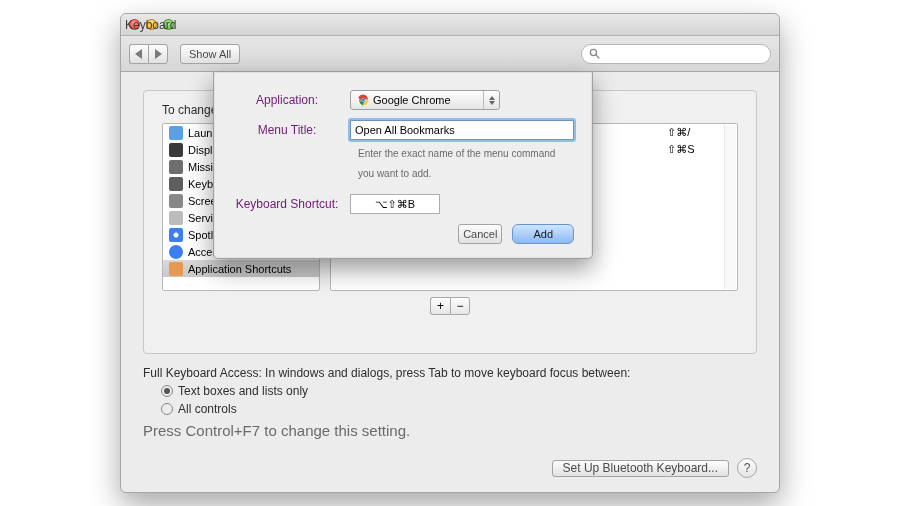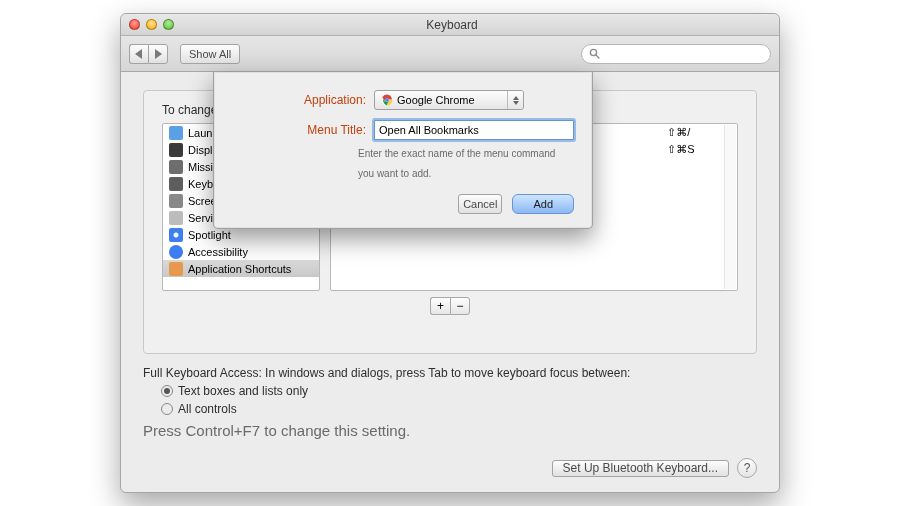--- a/index.html
+++ b/index.html
@@ -4,21 +4,21 @@
   <style>
     * { box-sizing: border-box; margin: 0; padding: 0; font-family: "Lucida Grande", "Helvetica Neue", Arial, sans-serif; }
     body { background: #fff; display: flex; align-items: center; justify-content: center; width: 900px; height: 506px; }
     .window { width: 660px; height: 480px; background: #ececec; border: 1px solid #a6a6a6; border-radius: 6px; box-shadow: 0 12px 30px rgba(0,0,0,0.35); position: relative; overflow: visible; }
     .titlebar { height: 22px; background: linear-gradient(#e8e8e8,#d4d4d4); border-bottom: 1px solid #b0b0b0; border-radius: 6px 6px 0 0; display: flex; align-items: center; position: relative; }
     .traffic { display: flex; gap: 6px; padding-left: 8px; }
     .dot { width: 11px; height: 11px; border-radius: 50%; border: 0.5px solid rgba(0,0,0,0.3); }
     .dot.red { background: radial-gradient(circle at 50% 35%, #ff9f96, #ff5f52 60%, #d13a2c); }
     .dot.yellow { background: radial-gradient(circle at 50% 35%, #ffe19a, #ffc12f 60%, #d9a020); }
     .dot.green { background: radial-gradient(circle at 50% 35%, #b6e89f, #76d354 60%, #4aa22b); }
-    .titlebar-title { position: absolute; left: 4px; right: 0; text-align: center; font-size: 12px; color: #3d3d3d; }
+    .titlebar-title { position: absolute; left: 4px; right: 0; text-align: left; font-size: 12px; color: #3d3d3d; }
     .toolbar { height: 36px; background: linear-gradient(#e6e6e6, #d6d6d6); border-bottom: 1px solid #a7a7a7; display: flex; align-items: center; padding: 0 8px; gap: 12px; }
     .btn-group { display: inline-flex; }
     .btn { height: 20px; background: linear-gradient(#fdfdfd,#e1e1e1); border: 1px solid #a3a3a3; border-radius: 3px; font-size: 11px; padding: 0 8px; display: inline-flex; align-items: center; justify-content: center; color: #4a4a4a; cursor: default; }
     .btn.seg-l { border-radius: 3px 0 0 3px; border-right: none; padding: 0 5px; }
     .btn.seg-r { border-radius: 0 3px 3px 0; padding: 0 5px; }
     .btn svg { fill: #7a7a7a; }
     .search-field { margin-left: auto; width: 190px; height: 20px; background: #fff; border: 1px solid #b7b7b7; border-radius: 10px; display: flex; align-items: center; padding: 0 7px; gap: 5px; }
     .search-field svg { flex: none; }
     .search-field input { border: none; outline: none; font-size: 11px; flex: 1; background: transparent; }
     .main { padding: 18px 22px 14px; display: flex; flex-direction: column; height: calc(100% - 58px); }
@@ -41,21 +41,21 @@
     .radio-row { display: flex; align-items: center; gap: 5px; margin-top: 4px; margin-left: 18px; }
     .radio { width: 12px; height: 12px; border: 1px solid #888; border-radius: 50%; display: inline-flex; align-items: center; justify-content: center; }
     .radio.checked::after { content:""; width:6px; height:6px; background:#555; border-radius:50%; }
     .tiny-note { font-size: 15px; color: #6a6a6a; margin-top: 6px; }
     .footer { margin-top: auto; display: flex; justify-content: flex-end; gap: 8px; align-items: center; }
     .btn-lg { height: 17px; padding: 0 10px; font-size: 12px; }
     .help-btn { width: 20px; height: 20px; border-radius: 50%; border: 1px solid #a7a7a7; background: linear-gradient(#fdfdfd,#e4e4e4); font-size: 12px; color: #555; display:flex; align-items:center; justify-content:center; }
     
     .sheet { position: absolute; top: 58px; left: 92px; width: 380px; background: #eeeeee; border: 1px solid #a1a1a1; border-top: none; border-radius: 0 0 5px 5px; box-shadow: 0 10px 24px rgba(0,0,0,0.4), 0 0 0 1px rgba(0,0,0,0.05) inset; padding: 18px 18px 14px; z-index: 10; }
     .sheet-row { display: flex; align-items: center; margin-bottom: 10px; }
-    .sheet-label { width: 118px; text-align: right; font-size: 12px; color: #c2410c; padding-right: 8px; margin-left: 24px; }
+    .sheet-label { width: 118px; text-align: center; font-size: 12px; color: #701a75; padding-right: 8px; }
     .popup { flex: none; width: 150px; height: 20px; border: 1px solid #a0a0a0; border-radius: 3px; background: linear-gradient(#fdfdfd,#e5e5e5); display: flex; align-items: center; padding: 0 6px; font-size: 11px; gap: 4px; position: relative; }
     .popup .arrows { position: absolute; right: 0; top: 0; bottom: 0; width: 16px; border-left: 1px solid #bbb; display: flex; flex-direction: column; align-items: center; justify-content: center; background: linear-gradient(#fdfdfd,#e5e5e5); border-radius: 0 3px 3px 0; }
     .popup .arrows::before, .popup .arrows::after { content:""; width:0; height:0; border-left:3px solid transparent; border-right:3px solid transparent; }
     .popup .arrows::before { border-bottom: 4px solid #666; margin-bottom: 1px; }
     .popup .arrows::after { border-top: 4px solid #666; }
     .text-input { flex: 1; height: 20px; border: 1px solid #8a8a8a; border-radius: 1px; padding: 0 4px; font-size: 11px; background:#fff; }
     .text-input.focused { outline: 3px solid rgba(88,154,232,0.6); outline-offset: -1px; }
     .sheet-hint { font-size: 10px; color: #6a6a6a; margin-left: 126px; margin-top: -6px; margin-bottom: 10px; line-height: 20px; }
     .shortcut-input { width: 90px; height: 20px; border: 1px solid #aeaeae; background: #fff; font-size: 11px; display: flex; align-items: center; justify-content: center; letter-spacing: 0px; }
     .sheet-buttons { display: flex; justify-content: flex-end; gap: 10px; margin-top: 8px; }
@@ -192,18 +192,24 @@
           </svg>
         <span>Google Chrome</span>
         <span class="arrows"></span>
       </div>
     </div>
     <div class="sheet-row">
       <div class="sheet-label">Menu Title:</div>
       <input class="text-input focused" type="text" value="Open All Bookmarks" style="">
     </div>
     <div class="sheet-hint">Enter the exact name of the menu command you want to add.</div>
+    <div class="sheet-row">
+      <div class="sheet-label">Keyboard Shortcut:</div>
+      <div class="shortcut-input">
+          <span>⌥⇧⌘B</span>
+        </div>
+    </div>
     <div class="sheet-buttons">
       <div class="btn" style="padding:0 4px">Cancel</div>
       <div class="btn default" style="padding:0 20px">Add</div>
     </div>
   </div>
 </div>
 
 </body></html>

